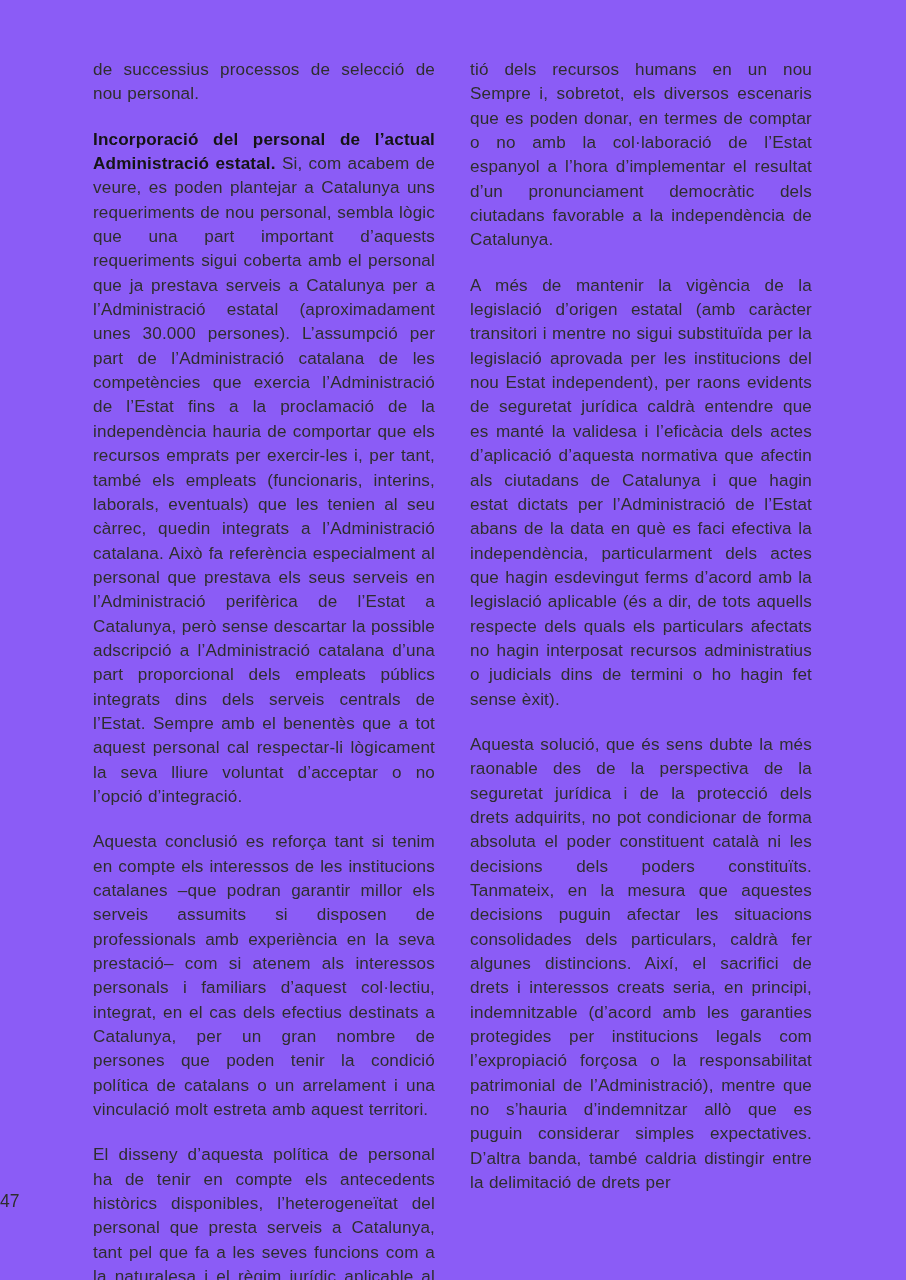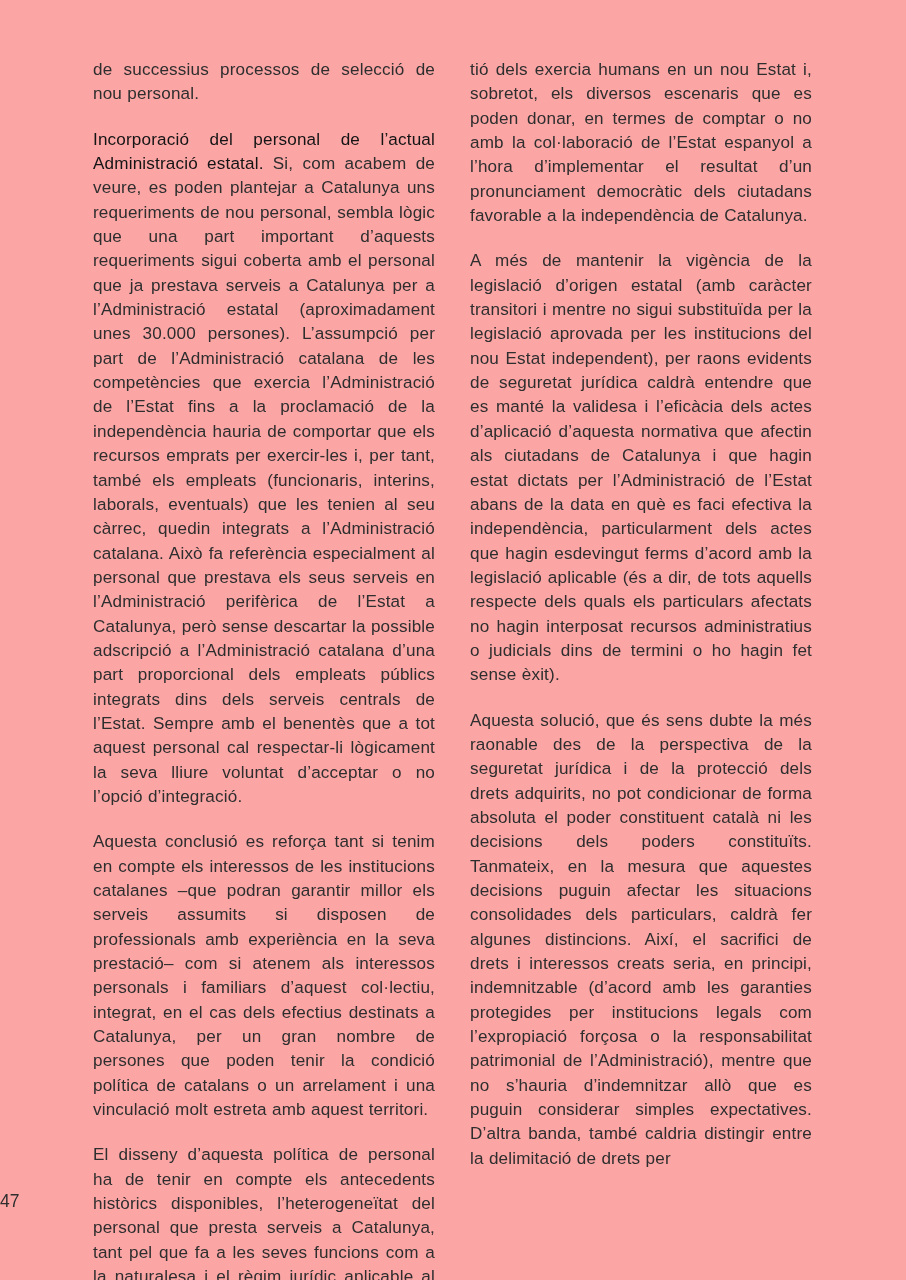--- a/index.html
+++ b/index.html
@@ -4,21 +4,21 @@
 <style>
   html, body {
     margin: 0;
     padding: 0;
     background: #ffffff;
   }
   .page {
     position: relative;
     width: 906px;
     height: 1280px;
-    background: #fca5a5;
+    background: #8b5cf6;
     overflow: hidden;
     font-family: "Liberation Sans", sans-serif;
     color: #2b2b2b;
   }
   .columns {
     position: absolute;
     top: 58px;
     left: 93px;
     width: 719px;
     height: 1110px;
@@ -39,21 +39,21 @@
     text-justify: inter-word;
     color: #2e2e2e;
     letter-spacing: 0.01em;
     word-spacing: 0.02em;
     hyphens: manual;
     -webkit-hyphens: manual;
   }
   p.para:last-child { margin-bottom: 0; }
 
   .lead {
-    font-weight: normal;
+    font-weight: bold;
     color: #141414;
   }
 
   h2.section-heading {
     margin: 31px 0 19px 0;
     font-size: 21.2px;
     line-height: 26.8px;
     font-weight: bold;
     color: #101010;
     text-align: left;
@@ -88,21 +88,21 @@
       <p class="para"><span class="lead">Incorporació del personal de l’actual Administració estatal.</span><span> Si, com acabem de veure, es poden plantejar a Catalunya uns requeriments de nou personal, sembla lògic que una part important d’aquests requeriments sigui coberta amb el personal que ja prestava serveis a Catalunya per a l’Administració estatal (aproximadament unes 30.000 persones). L’assumpció per part de l’Administració catalana de les competències que exercia l’Administració de l’Estat fins a la proclamació de la independència hauria de comportar que els recursos emprats per exercir-les i, per tant, també els empleats (funcionaris, interins, laborals, eventuals) que les tenien al seu càrrec, quedin integrats a l’Administració catalana. Això fa referència especialment al personal que prestava els seus serveis en l’Administració perifèrica de l’Estat a Catalunya, però sense descartar la possible adscripció a l’Administració catalana d’una part proporcional dels empleats públics integrats dins dels serveis centrals de l’Estat. Sempre amb el benentès que a tot aquest personal cal respectar-li lògicament la seva lliure voluntat d’acceptar o no l’opció d’integració.</span></p>
 
       <p class="para">Aquesta conclusió es reforça tant si tenim en compte els interessos de les institucions catalanes –que podran garantir millor els serveis assumits si disposen de professionals amb experiència en la seva prestació– com si atenem als interessos personals i familiars d’aquest col·lectiu, integrat, en el cas dels efectius destinats a Catalunya, per un gran nombre de persones que poden tenir la condició política de catalans o un arrelament i una vinculació molt estreta amb aquest territori.</p>
 
       <p class="para">El disseny d’aquesta política de personal ha de tenir en compte els antecedents històrics disponibles, l’heterogeneïtat del personal que presta serveis a Catalunya, tant pel que fa a les seves funcions com a la naturalesa i el règim jurídic aplicable al seu vincle amb l’Administració, els propis requeriments de la ges-</p>
 
     </div>
 
     <div class="col col-right">
 
-      <p class="para">tió dels exercia humans en un nou Estat i, sobretot, els diversos escenaris que es poden donar, en termes de comptar o no amb la col·laboració de l’Estat espanyol a l’hora d’implementar el resultat d’un pronunciament democràtic dels ciutadans favorable a la independència de Catalunya.</p>
+      <p class="para">tió dels recursos humans en un nou Sempre i, sobretot, els diversos escenaris que es poden donar, en termes de comptar o no amb la col·laboració de l’Estat espanyol a l’hora d’implementar el resultat d’un pronunciament democràtic dels ciutadans favorable a la independència de Catalunya.</p>
 
 
       <p class="para">A més de mantenir la vigència de la legislació d’origen estatal (amb caràcter transitori i mentre no sigui substituïda per la legislació aprovada per les institucions del nou Estat independent), per raons evidents de seguretat jurídica caldrà entendre que es manté la validesa i l’eficàcia dels actes d’aplicació d’aquesta normativa que afectin als ciutadans de Catalunya i que hagin estat dictats per l’Administració de l’Estat abans de la data en què es faci efectiva la independència, particularment dels actes que hagin esdevingut ferms d’acord amb la legislació aplicable (és a dir, de tots aquells respecte dels quals els particulars afectats no hagin interposat recursos administratius o judicials dins de termini o ho hagin fet sense èxit).</p>
 
       <p class="para">Aquesta solució, que és sens dubte la més raonable des de la perspectiva de la seguretat jurídica i de la protecció dels drets adquirits, no pot condicionar de forma absoluta el poder constituent català ni les decisions dels poders constituïts. Tanmateix, en la mesura que aquestes decisions puguin afectar les situacions consolidades dels particulars, caldrà fer algunes distincions. Així, el sacrifici de drets i interessos creats seria, en principi, indemnitzable (d’acord amb les garanties protegides per institucions legals com l’expropiació forçosa o la responsabilitat patrimonial de l’Administració), mentre que no s’hauria d’indemnitzar allò que es puguin considerar simples expectatives. D’altra banda, també caldria distingir entre la delimitació de drets per</p>
 
     </div>
 
   </div>
 

